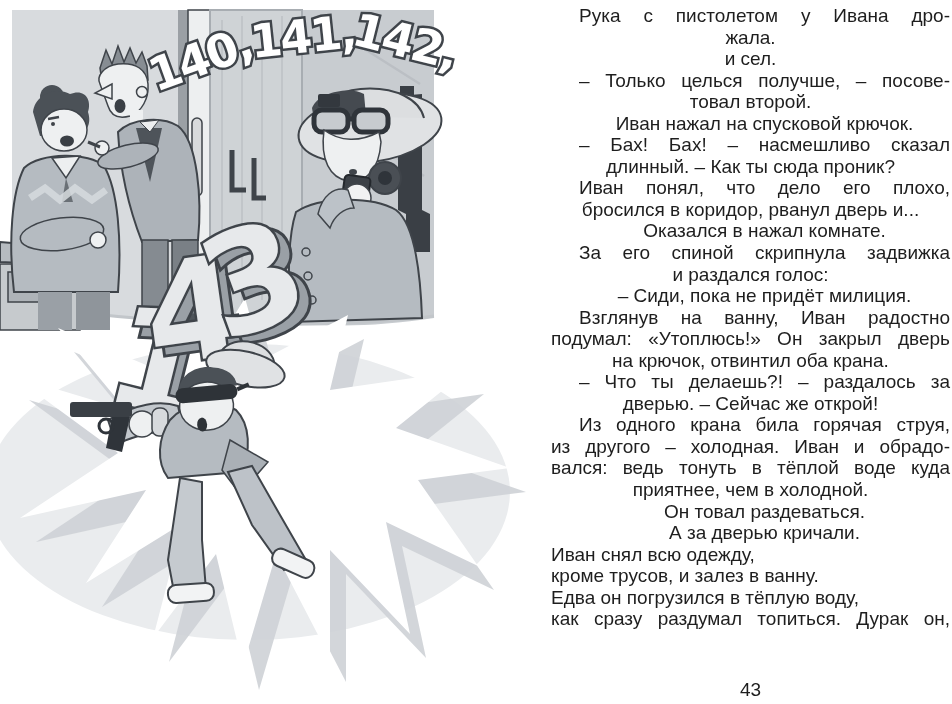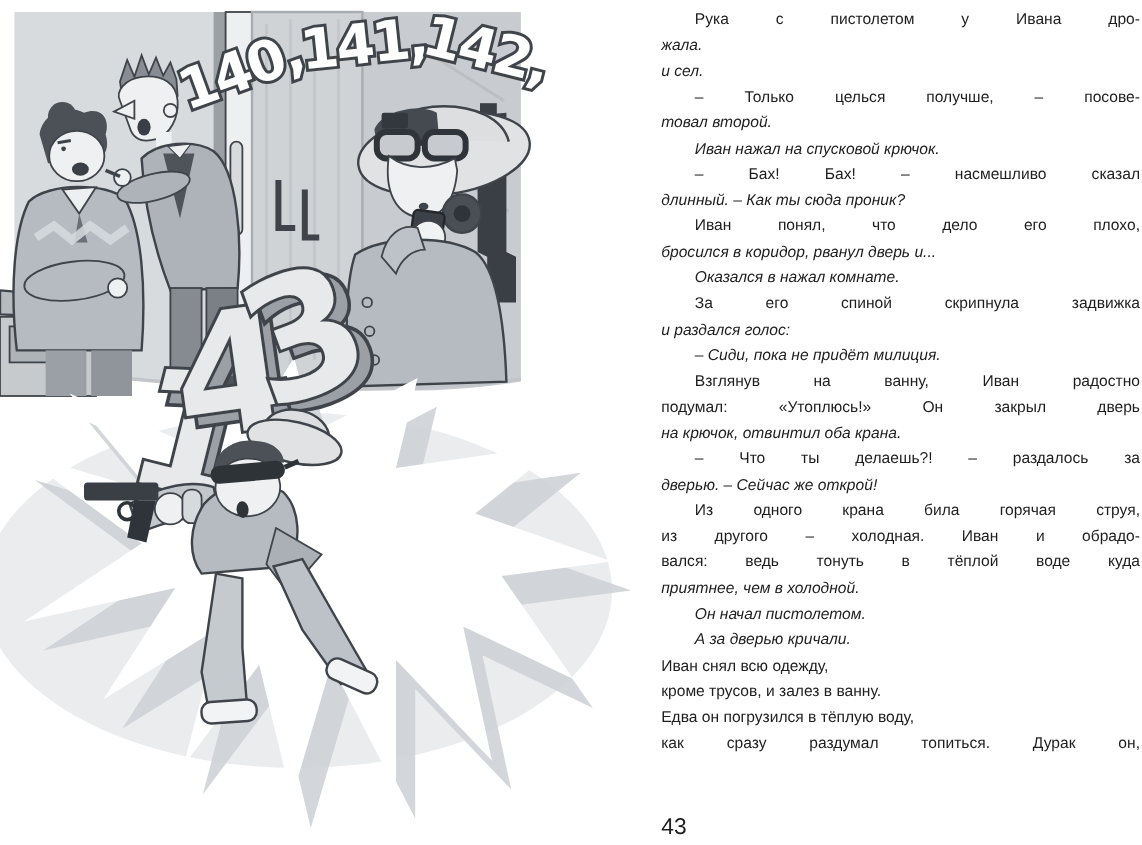--- a/index.html
+++ b/index.html
@@ -9,27 +9,27 @@
     --pants:#9aa0a6; --hair:#4b5157; --digit-face:#e7e9eb; --digit-side:#9aa0a6;
     --star-shadow:#ced2d6; --floor-shadow:#eaecee; --hatch:#b7bbc0;
   }
   html,body{margin:0;padding:0;}
   body{width:952px;height:704px;background:var(--page-bg);overflow:hidden;
        font-family:"Liberation Sans",sans-serif;}
   .book-page{position:relative;width:952px;height:704px;background:var(--page-bg);}
   .illustration{position:absolute;left:0;top:0;width:540px;height:704px;}
   .illustration svg{display:block;width:540px;height:704px;}
   .text-column{position:absolute;left:551px;top:5px;width:399px;color:var(--ink);}
-  .line{font-size:13px;line-height:21.55px;white-space:normal;}
+  .line{font-size:19px;line-height:21.55px;white-space:normal;}
   .line.indent{text-indent:28px;}
   .align-justify{text-align:justify;text-align-last:justify;}
-  .align-left{text-align:left;font-style:italic;}
+  .align-left{text-align:center;}
   .align-center{padding-right:30px;}
   .page-number{position:absolute;left:551px;top:679px;width:399px;
-      font-size:19px;color:var(--ink);}
+      text-align:center;font-size:19px;color:var(--ink);}
   .hand-num{font-family:"DejaVu Sans",sans-serif;font-weight:bold;font-size:46px;
       letter-spacing:-2px;fill:#ffffff;stroke:var(--outline);stroke-width:5px;
       paint-order:stroke;}
   .digit{font-family:"DejaVu Sans",sans-serif;font-weight:bold;font-size:140px;
       paint-order:stroke;stroke:var(--outline);}
   .digit-back{fill:var(--digit-side);stroke-width:6px;}
   .digit-front{fill:var(--digit-face);stroke-width:5px;}
 </style>
 </head>
 <body>
@@ -208,21 +208,21 @@
       <div class="line align-left indent">– Сиди, пока не придёт милиция.</div>
       <div class="line align-justify indent">Взглянув на ванну, Иван радостно</div>
       <div class="line align-justify">подумал: «Утоплюсь!» Он закрыл дверь</div>
       <div class="line align-left">на крючок, отвинтил оба крана.</div>
       <div class="line align-justify indent">– Что ты делаешь?! – раздалось за</div>
       <div class="line align-left">дверью. – Сейчас же открой!</div>
       <div class="line align-justify indent">Из одного крана била горячая струя,</div>
       <div class="line align-justify">из другого – холодная. Иван и обрадо-</div>
       <div class="line align-justify">вался: ведь тонуть в тёплой воде куда</div>
       <div class="line align-left">приятнее, чем в холодной.</div>
-      <div class="line align-left indent">Он начал пистолетом.</div>
+      <div class="line align-left indent">Он товал раздеваться.</div>
       <div class="line align-left indent">А за дверью кричали.</div>
       <div class="line align-center">Иван снял всю одежду,</div>
       <div class="line align-center">кроме трусов, и залез в ванну.</div>
       <div class="line align-center">Едва он погрузился в тёплую воду,</div>
       <div class="line align-justify">как сразу раздумал топиться. Дурак он,</div>
     </div>
 
   <div class="page-number">43</div>
 </div>
 

